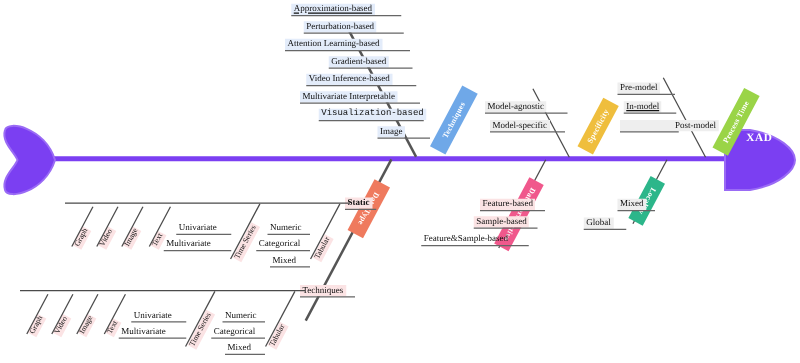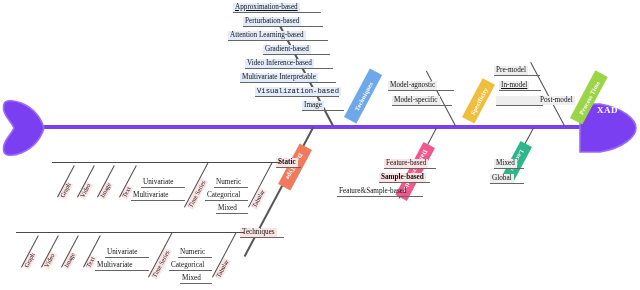--- a/index.html
+++ b/index.html
@@ -250,36 +250,36 @@
 
   <div class="bone" style="left:437px;top:128px;width:80px;height:1.4px;transform:rotate(118deg);"></div>
   <div class="cat" style="left:435px;top:148px;width:60px;height:13px;background:#f0588c;transform:rotate(118deg);">
     <span>Data perspective</span>
   </div>
 
   <div class="leaf hl-pink" style="left:384px;top:159px;">
     <span>Feature-based</span>
     <span class="rule" style="width:52px;"></span>
   </div>
-  <div class="leaf hl-pink" style="left:379px;top:173px;font-weight:bold;">
+  <div class="leaf hl-pink" style="left:379px;top:173px;">
     <span>Sample-based</span>
     <span class="rule" style="width:51px;"></span>
   </div>
   <div class="leaf hl-none" style="left:337px;top:187px;">
     <span>Feature&amp;Sample-based</span>
     <span class="rule" style="width:86px;"></span>
   </div>
 
   <div class="bone" style="left:534px;top:128px;width:58px;height:1.4px;transform:rotate(118deg);"></div>
   <div class="cat" style="left:532px;top:147px;width:38px;height:13px;background:#2cb68a;transform:rotate(118deg);">
     <span>Locality</span>
   </div>
 
   <div class="leaf hl-gray" style="left:494px;top:159px;">
     <span>Mixed</span>
     <span class="rule" style="width:30px;"></span>
   </div>
-  <div class="leaf hl-gray" style="left:490px;top:174px;">
+  <div class="leaf hl-gray" style="left:467px;top:174px;">
     <span>Global</span>
     <span class="rule" style="width:34px;"></span>
   </div>
 
 </div>
 
 </body></html>

